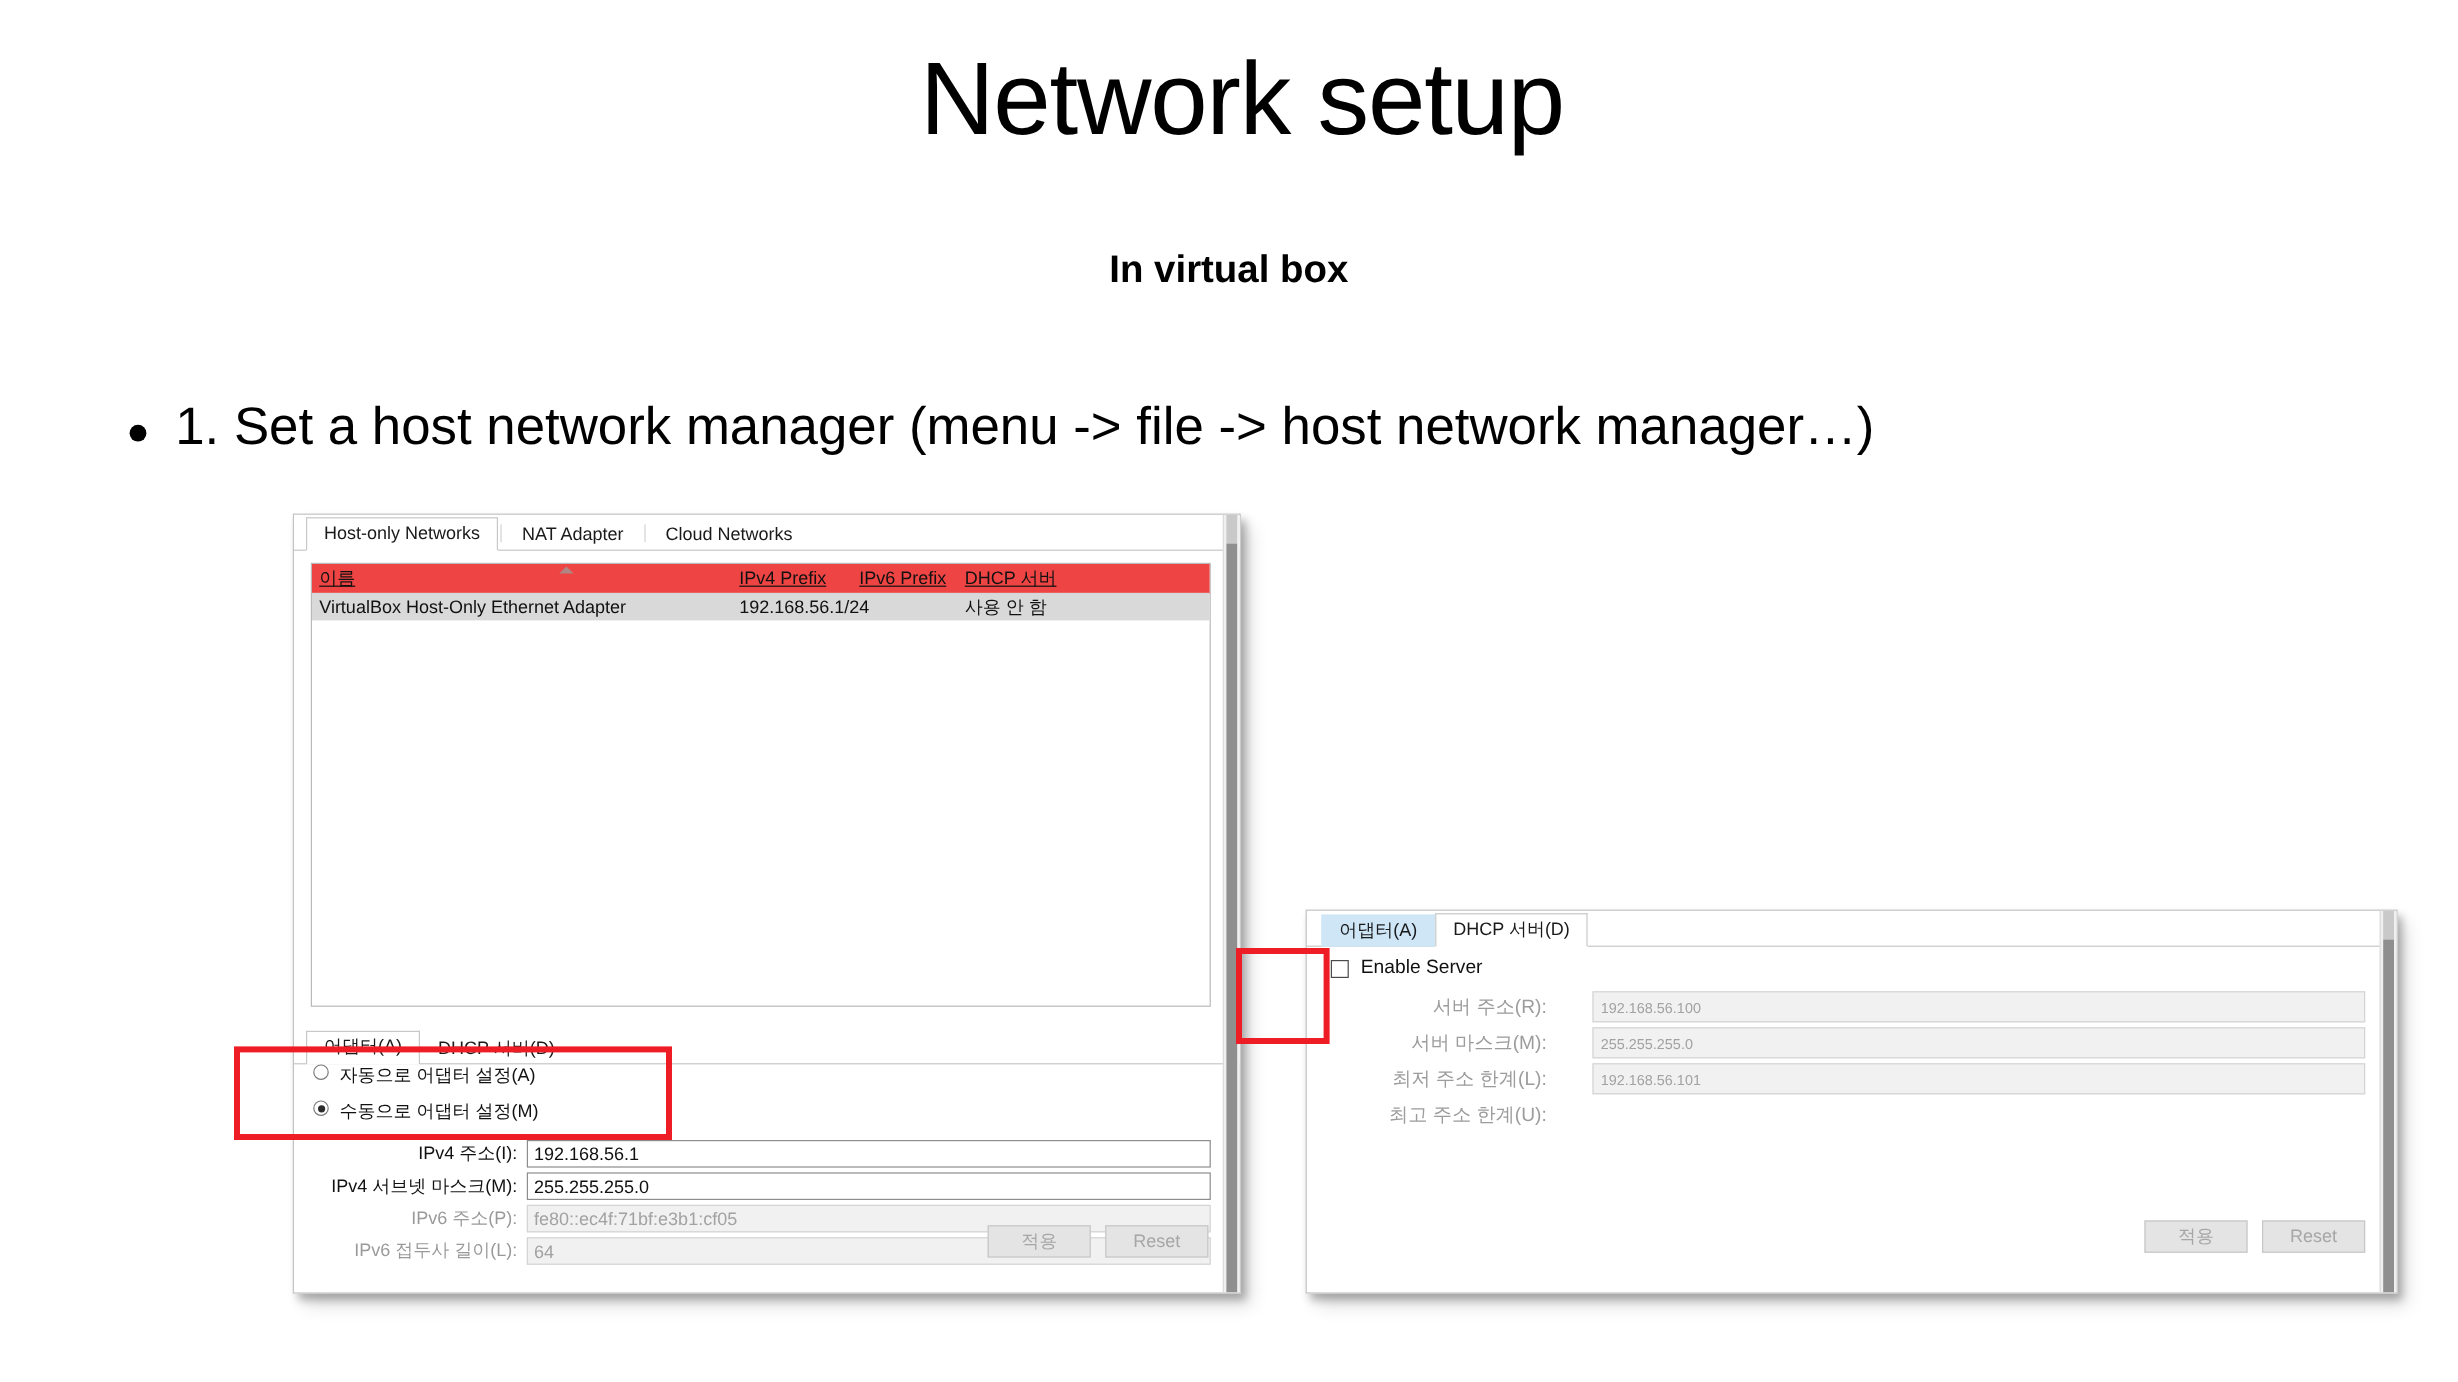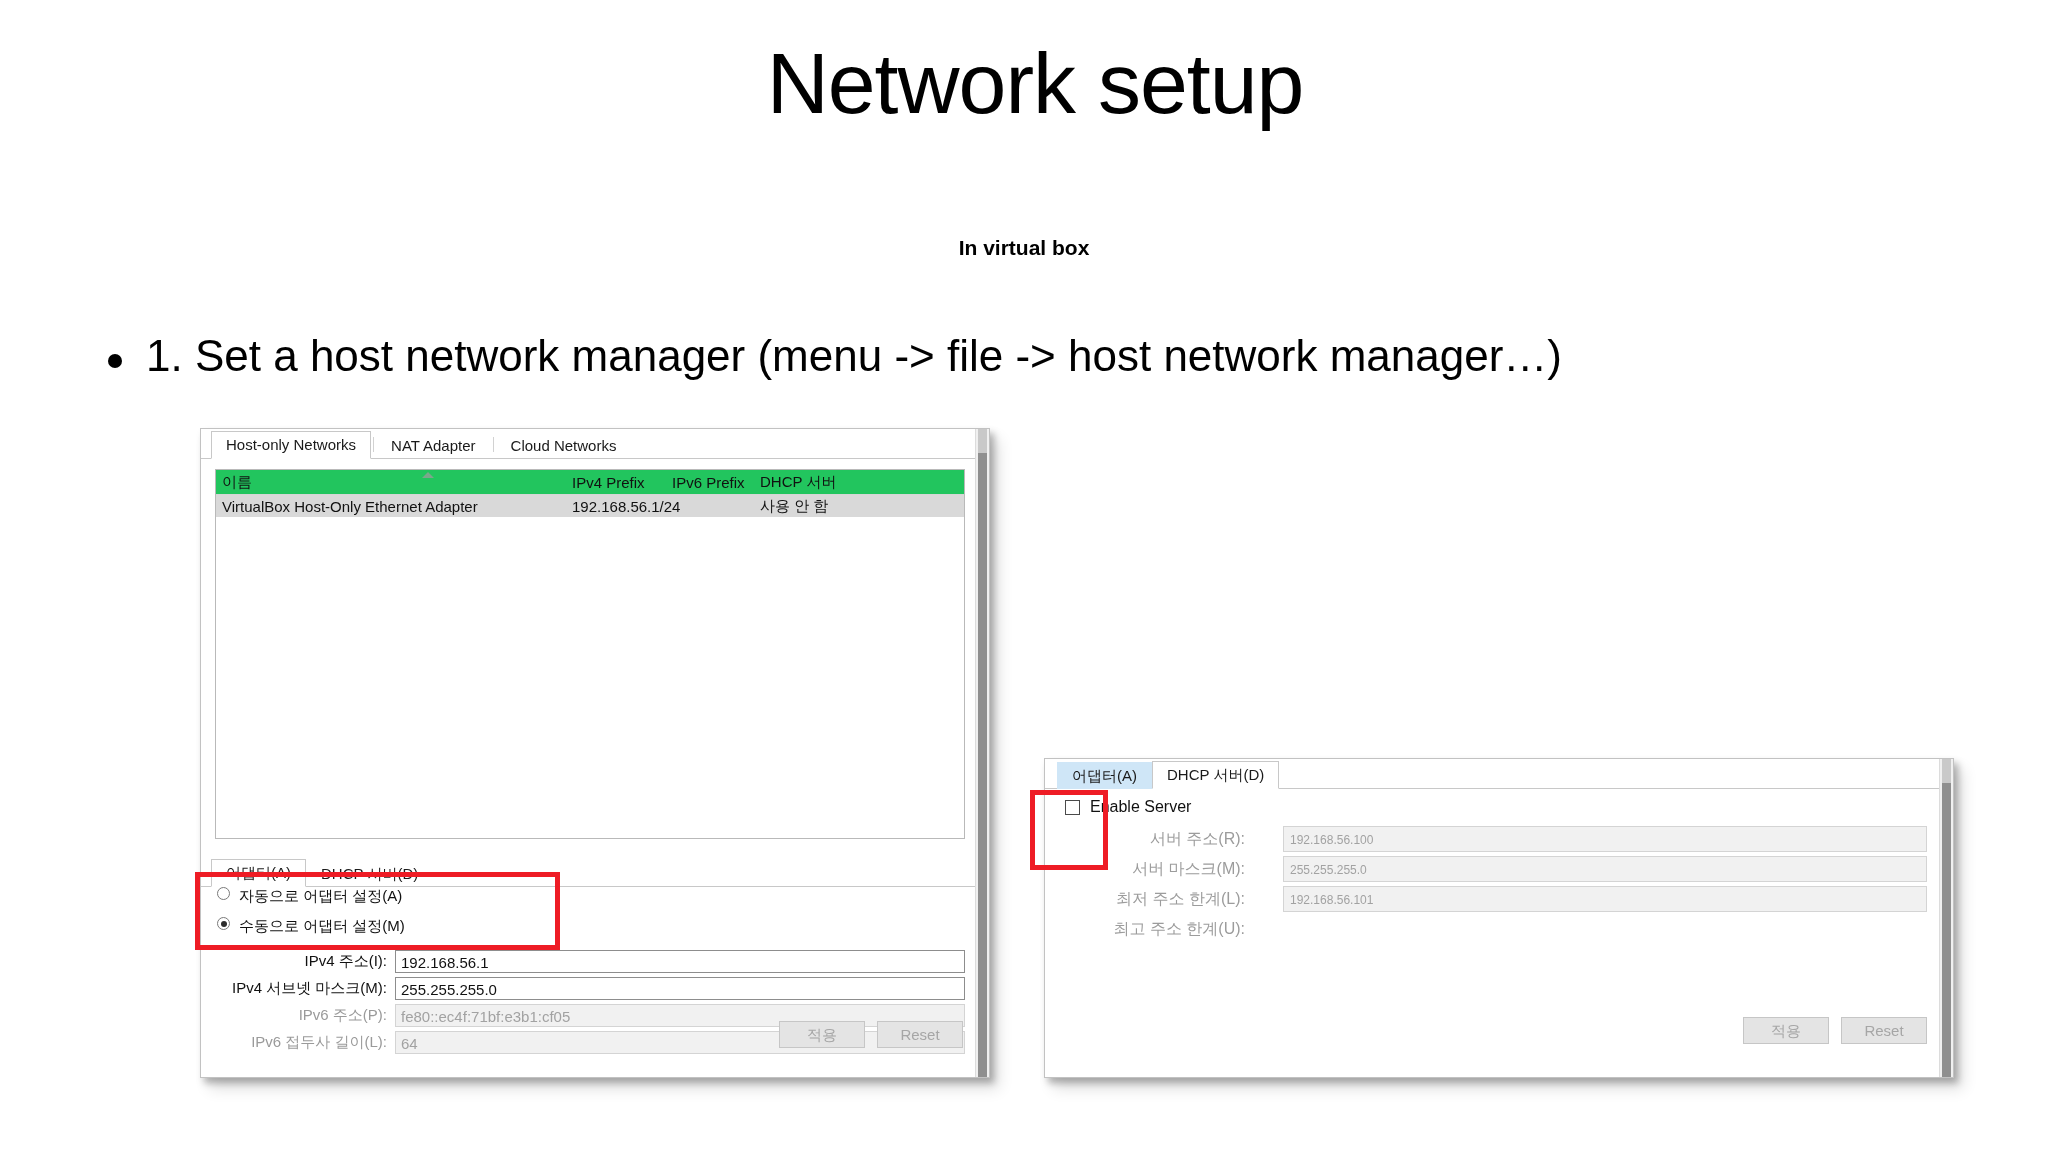--- a/index.html
+++ b/index.html
@@ -10,41 +10,41 @@
   }
 
   
   .slide-title{
     position:absolute;left:11px;top:38px;width:2048px;
     text-align:center;font-size:86px;font-weight:400;
     letter-spacing:-1px;line-height:1.05;color:#000;
   }
   .slide-subtitle{
     position:absolute;left:0;top:206px;width:2048px;
-    text-align:center;font-size:21px;font-weight:700;color:#000;margin-top:30px;
+    text-align:center;font-size:32px;font-weight:700;color:#000;
   }
   .bullet-row{
     position:absolute;left:108px;top:330px;width:1800px;
     display:flex;align-items:flex-start;
   }
   .bullet-dot{
     width:14px;height:14px;border-radius:50%;background:#000;
     margin-top:24px;margin-right:24px;flex:none;
   }
   .bullet-text{
     font-size:44px;line-height:1.16;color:#000;white-space:nowrap;
   }
 
   
   .dialog{
     position:absolute;background:#ffffff;
     border:1px solid #c2c2c2;
     box-shadow:4px 5px 7px rgba(0,0,0,.28), 9px 11px 14px rgba(0,0,0,.12);
     box-sizing:border-box;overflow:hidden;
-    font-size:15px;color:#111;
+    font-size:15px;color:#111;margin-left:44px;
   }
   .dlg-scrollbar{
     position:absolute;top:0;right:0;width:13px;height:100%;
     background:#f0f0f0;border-left:1px solid #dcdcdc;
   }
   .dlg-scrollbar i{
     position:absolute;left:2px;right:2px;top:0;height:24px;
     background:#c9c9c9;display:block;
   }
   .dlg-scrollbar u{
@@ -74,21 +74,21 @@
   #host-network-manager{ left:200px; top:428px; width:790px; height:650px; }
 
   .hn-tabs{ padding-left:10px; }
 
   .hn-table{
     position:absolute;left:14px;top:40px;right:24px;height:370px;
     border:1px solid #b9b9b9;background:#fff;box-sizing:border-box;
   }
   .hn-thead{
     display:flex;height:24px;align-items:center;
-    border-bottom:1px solid #d6d6d6;background:#22c55e;position:relative;
+    border-bottom:1px solid #d6d6d6;background:#ef4444;position:relative;text-decoration:underline;
   }
   .hn-thead .th{font-size:15px;color:#111;padding-left:6px;box-sizing:border-box;}
   .hn-sort-caret{
     position:absolute;left:206px;top:2px;width:0;height:0;
     border-left:6px solid transparent;border-right:6px solid transparent;
     border-bottom:6px solid #9b9b9b;opacity:.75;
   }
   .hn-row{
     display:flex;height:22px;align-items:center;background:#d9d9d9;
   }

